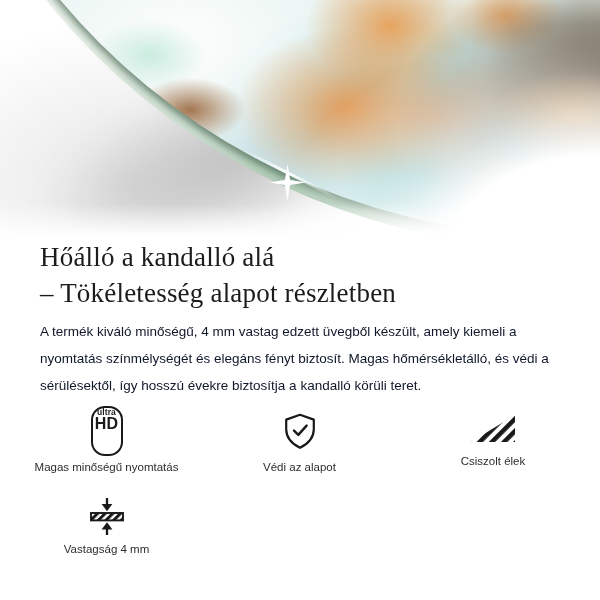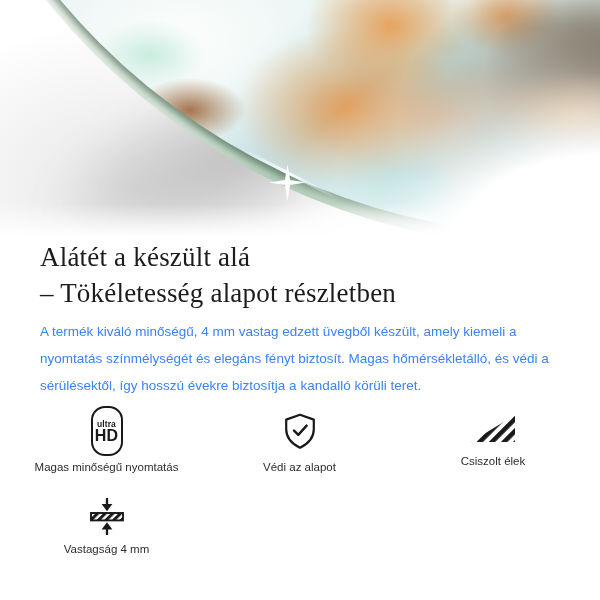--- a/index.html
+++ b/index.html
@@ -99,21 +99,21 @@
     font-weight: 400;
     font-size: 27px;
     line-height: 36px;
     color: #1c1c1c;
     letter-spacing: 0.2px;
     margin-bottom: 7px;
   }
   .description {
     font-size: 13.5px;
     line-height: 27px;
-    color: #3b82f6;
+    color: #0f172a;
     max-width: 520px;
   }
 
   
   .features {
     margin-top: 9px;
     padding: 0 10px;
     display: grid;
     grid-template-columns: 193px 193px 194px;
     row-gap: 21px;
@@ -125,42 +125,42 @@
     margin-top: 6px;
     font-size: 11.5px;
     line-height: 15px;
     color: #2d2d2d;
   }
   .hd-box {
     width: 32px; height: 50px;
     border: 2.5px solid #191919;
     border-radius: 14px;
     display: flex; flex-direction: column;
-    align-items: center; justify-content: center;
+    align-items: center; justify-content: flex-start;
     color: #191919;
   }
   .hd-box .t1 { font-size: 8.5px; font-weight: 700; line-height: 9px; letter-spacing: 0.1px; }
   .hd-box .t2 { font-size: 16px; font-weight: 700; line-height: 14px; letter-spacing: 0.2px; }
   svg .stroke { fill: none; stroke: #191919; stroke-linecap: round; stroke-linejoin: round; }
   svg .fill { fill: #191919; stroke: none; }
 </style>
 </head>
 <body>
 
 <section class="hero">
   <div class="disc-shadow"></div>
   <div class="disc-edge"></div>
   <div class="disc-face"></div>
   <div class="flare"></div>
   <div class="sparkle"></div>
   <div class="hero-fade"></div>
 </section>
 
 <section class="text-block">
-  <h1><span>Alátét a készült alá</span><br><span>– Tökéletesség alapot részletben</span></h1>
+  <h1><span>Hőálló a kandalló alá</span><br><span>– Tökéletesség alapot részletben</span></h1>
   <p class="description">A termék kiváló minőségű, 4 mm vastag edzett üvegből készült, amely kiemeli a nyomtatás színmélységét és elegáns fényt biztosít. Magas hőmérsékletálló, és védi a sérülésektől, így hosszú évekre biztosítja a kandalló körüli teret.</p>
 </section>
 
 <section class="features">
 
 
   <div class="feature">
     <div class="icon-box">
       <div class="hd-box">
         <span class="t1">ultra</span>

